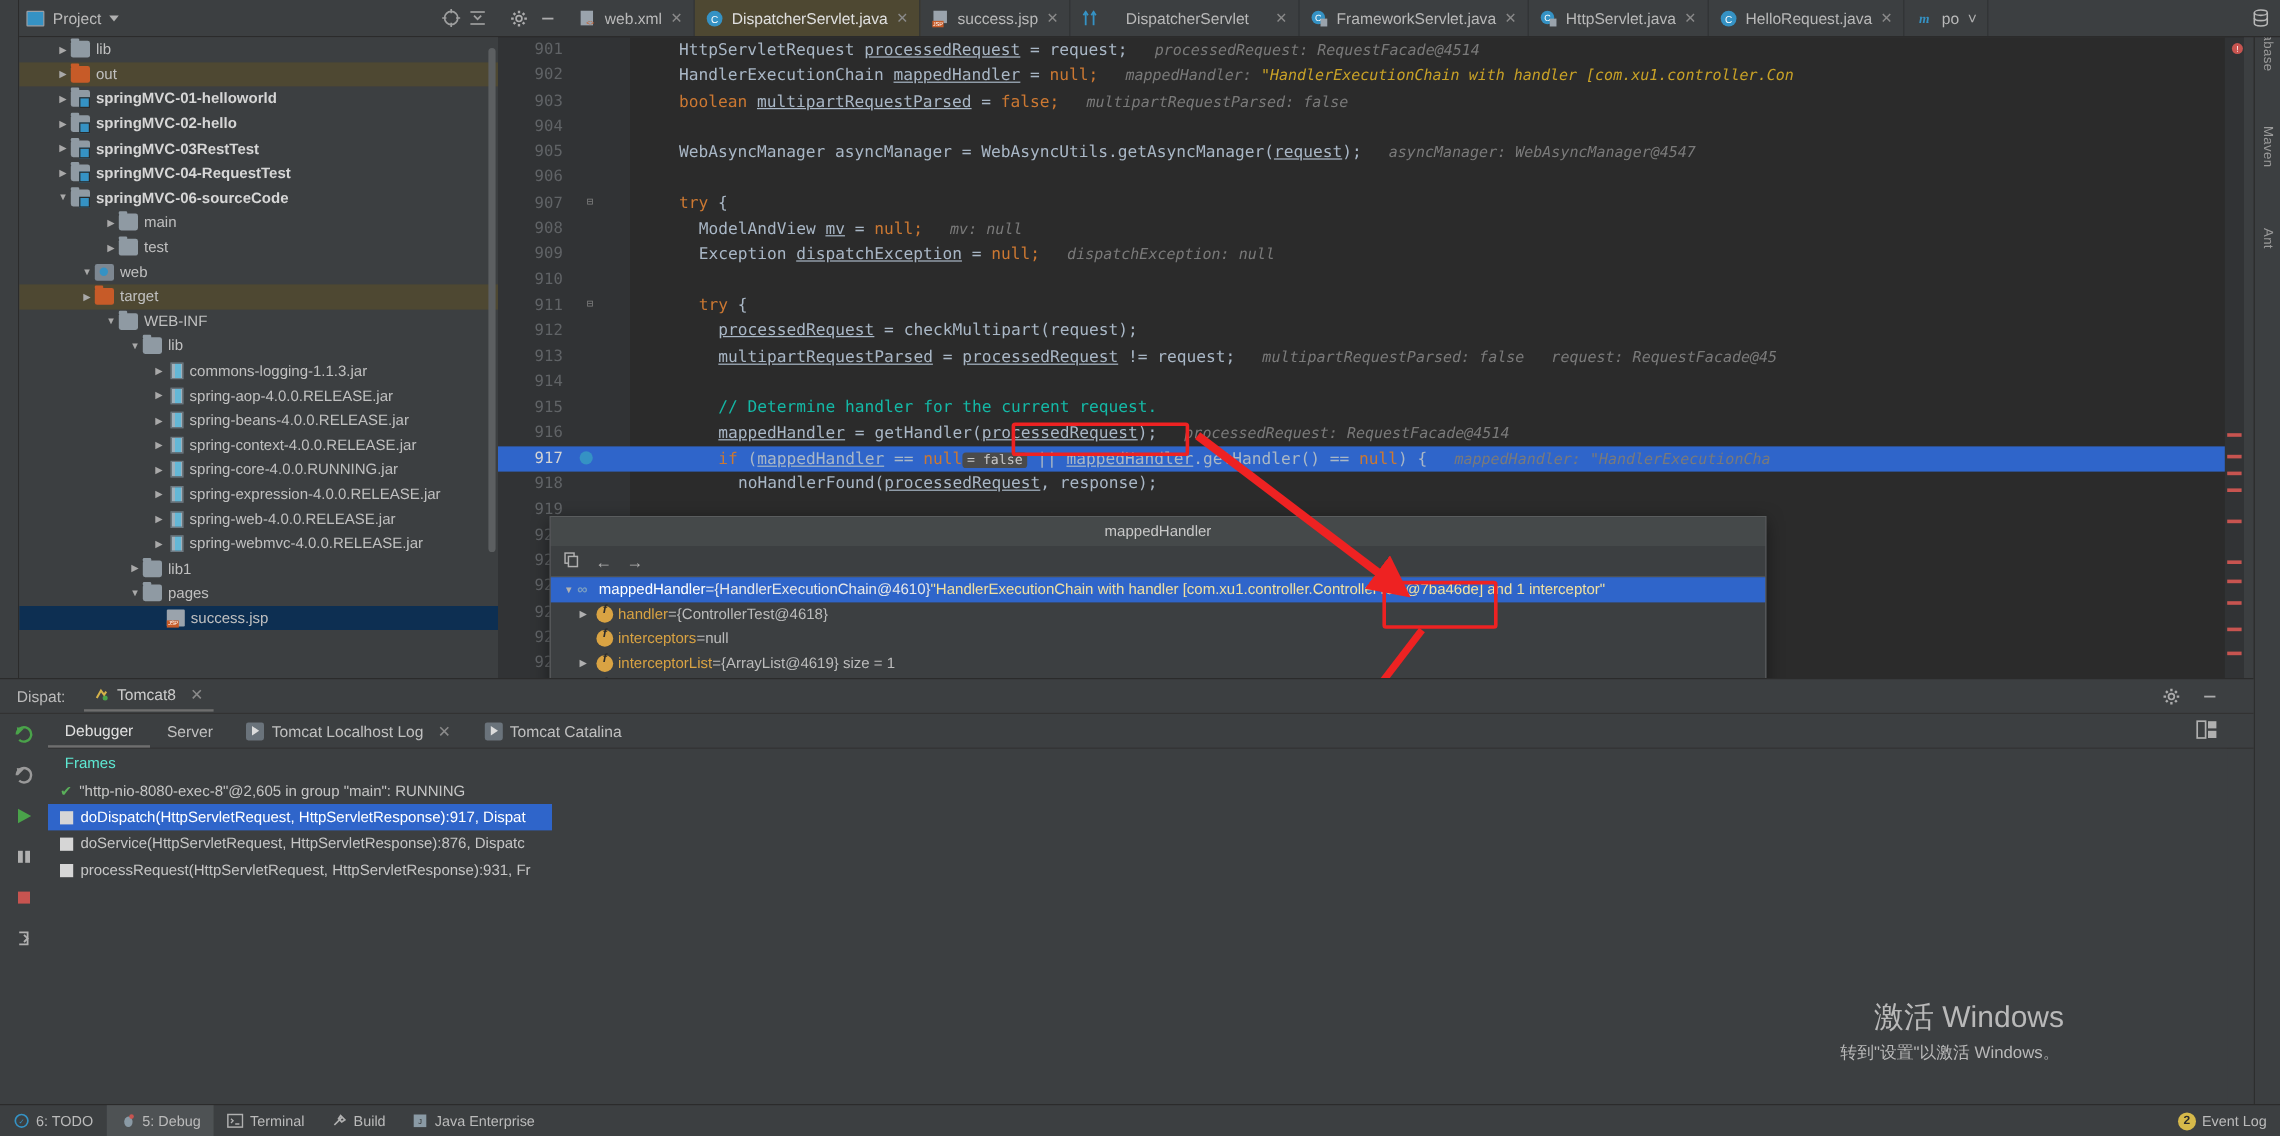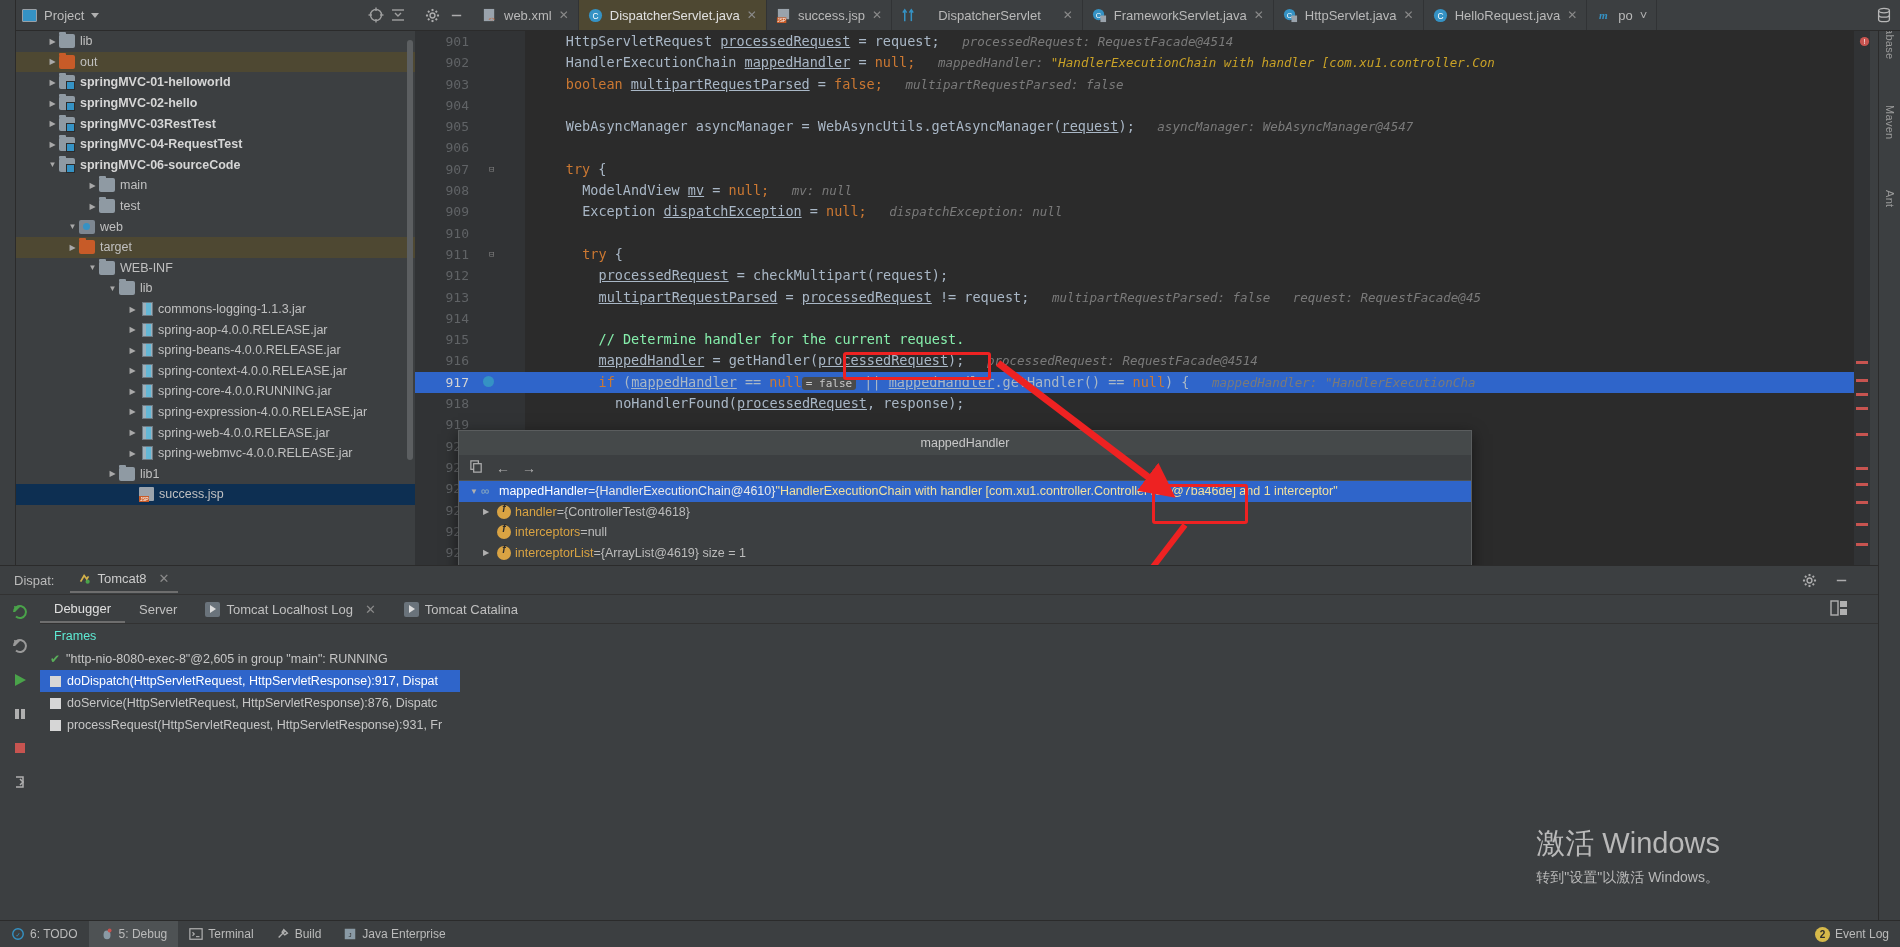--- a/index.html
+++ b/index.html
@@ -59,21 +59,21 @@
   
   .editor { position:absolute; left:415px; top:31px; width:1455px; height:534px; background:#2b2b2b; overflow:hidden;}
   .gutter { position:absolute; left:0; top:0; width:110px; height:534px; background:#313335;}
   .codearea { position:absolute; left:110px; top:0; right:0; height:534px;}
   .cline { height:21.3px; line-height:21.3px; font-family:"DejaVu Sans Mono", monospace; font-size:13.5px;
      white-space:pre; position:relative; }
   .lnum { position:absolute; right:0; width:110px; text-align:right; padding-right:56px; color:#606366; font-size:13px;
      font-family:"DejaVu Sans Mono", monospace;}
   .cl-hl { background:#2f65ca; }
   .cl-hl .lnum { color:#d4d4d4; }
-  .kw{color:#cc7832;} .cmt{color:#86efac;}
+  .kw{color:#cc7832;} .cmt{color:#14b8a6;}
   .var-u{text-decoration:underline;color:#a9b7c6;} .txt{color:#a9b7c6;}
   .hint{color:#7a7a7a;font-style:italic;font-size:12.5px;}
   .hint-y{color:#c9a227;font-style:italic;font-size:12.5px;}
   .inlay{background:#4a4a4a;color:#c8c8c8;font-size:11px;border-radius:3px;padding:0 4px;font-style:normal;}
   .fold{position:absolute;left:74px;width:9px;height:9px;color:#808080;font-size:9px;}
   .bpdot{position:absolute;left:68px;top:4px;width:11px;height:11px;border-radius:50%;background:#3592c4;}
 
   .errbar { position:absolute; right:0; top:0; width:16px; height:534px; background:#313335;}
   .emark{position:absolute;right:2px;width:12px;height:3px;background:#c75450;}
   .egreen{position:absolute;right:1px;top:2px;width:10px;height:10px;}
@@ -132,21 +132,21 @@
   .framestitle{height:24px;display:flex;align-items:center;padding-left:14px;font-size:12.5px;color:#5eead4;}
   .frow{height:22px;display:flex;align-items:center;padding-left:10px;font-size:12.5px;white-space:nowrap;color:#c6c6c6;}
   .frow.selfr{background:#2f65ca;color:#fff;}
   .fcheck{color:#5aaf5a;margin-right:6px;font-size:12px;}
   .fsq{width:11px;height:11px;background:#d6d6d6;margin-right:6px;flex:none;}
 
   .dbgright{position:absolute;left:460px;top:58px;right:22px;height:297px;background:#3c3f41;}
 
   
   .wm{position:absolute;right:180px;bottom:60px;text-align:left;color:#b9b9b9;}
-  .wm .l1{font-size:29px;}
+  .wm .l1{font-size:25px;margin-left:28px;}
   .wm .l2{font-size:14px;margin-top:5px;}
 
   
   .statusbar{position:absolute;left:0;bottom:0;width:1900px;height:27px;background:#3c3f41;
      border-top:1px solid #2b2b2b;display:flex;align-items:center;font-size:12px;color:#bbb;}
   .sitem{display:flex;align-items:center;gap:5px;padding:0 11px;height:27px;}
   .sitem.act{background:#4e5254;}
   .sspacer{flex:1;}
   .badge-y{width:15px;height:15px;border-radius:50%;background:#d6b94a;color:#2b2b2b;font-size:10px;
      display:flex;align-items:center;justify-content:center;font-weight:bold;}
@@ -312,20 +312,26 @@
           <span style="width: 108px; flex: 0 0 auto;"></span>
           <span class="arrow r"></span>
           <span class="ic ic-jar"></span>
           <span class="tlabel">spring-webmvc-4.0.0.RELEASE.jar</span>
         </div>
         <div class="trow">
           <span style="width: 88px; flex: 0 0 auto;"></span>
           <span class="arrow r"></span>
           <span class="ic ic-folder"></span>
           <span class="tlabel">lib1</span>
+        </div>
+        <div class="trow">
+          <span style="width: 88px; flex: 0 0 auto;"></span>
+          <span class="arrow d"></span>
+          <span class="ic ic-folder"></span>
+          <span class="tlabel">pages</span>
         </div>
         <div class="trow sel-blue">
           <span style="width: 108px; flex: 0 0 auto;"></span>
           <span class="arrow "></span>
           <span class="ic ic-jsp"></span>
           <span class="tlabel">success.jsp</span>
         </div>
       </div>
     <div class="pscroll"></div>
   </div>

